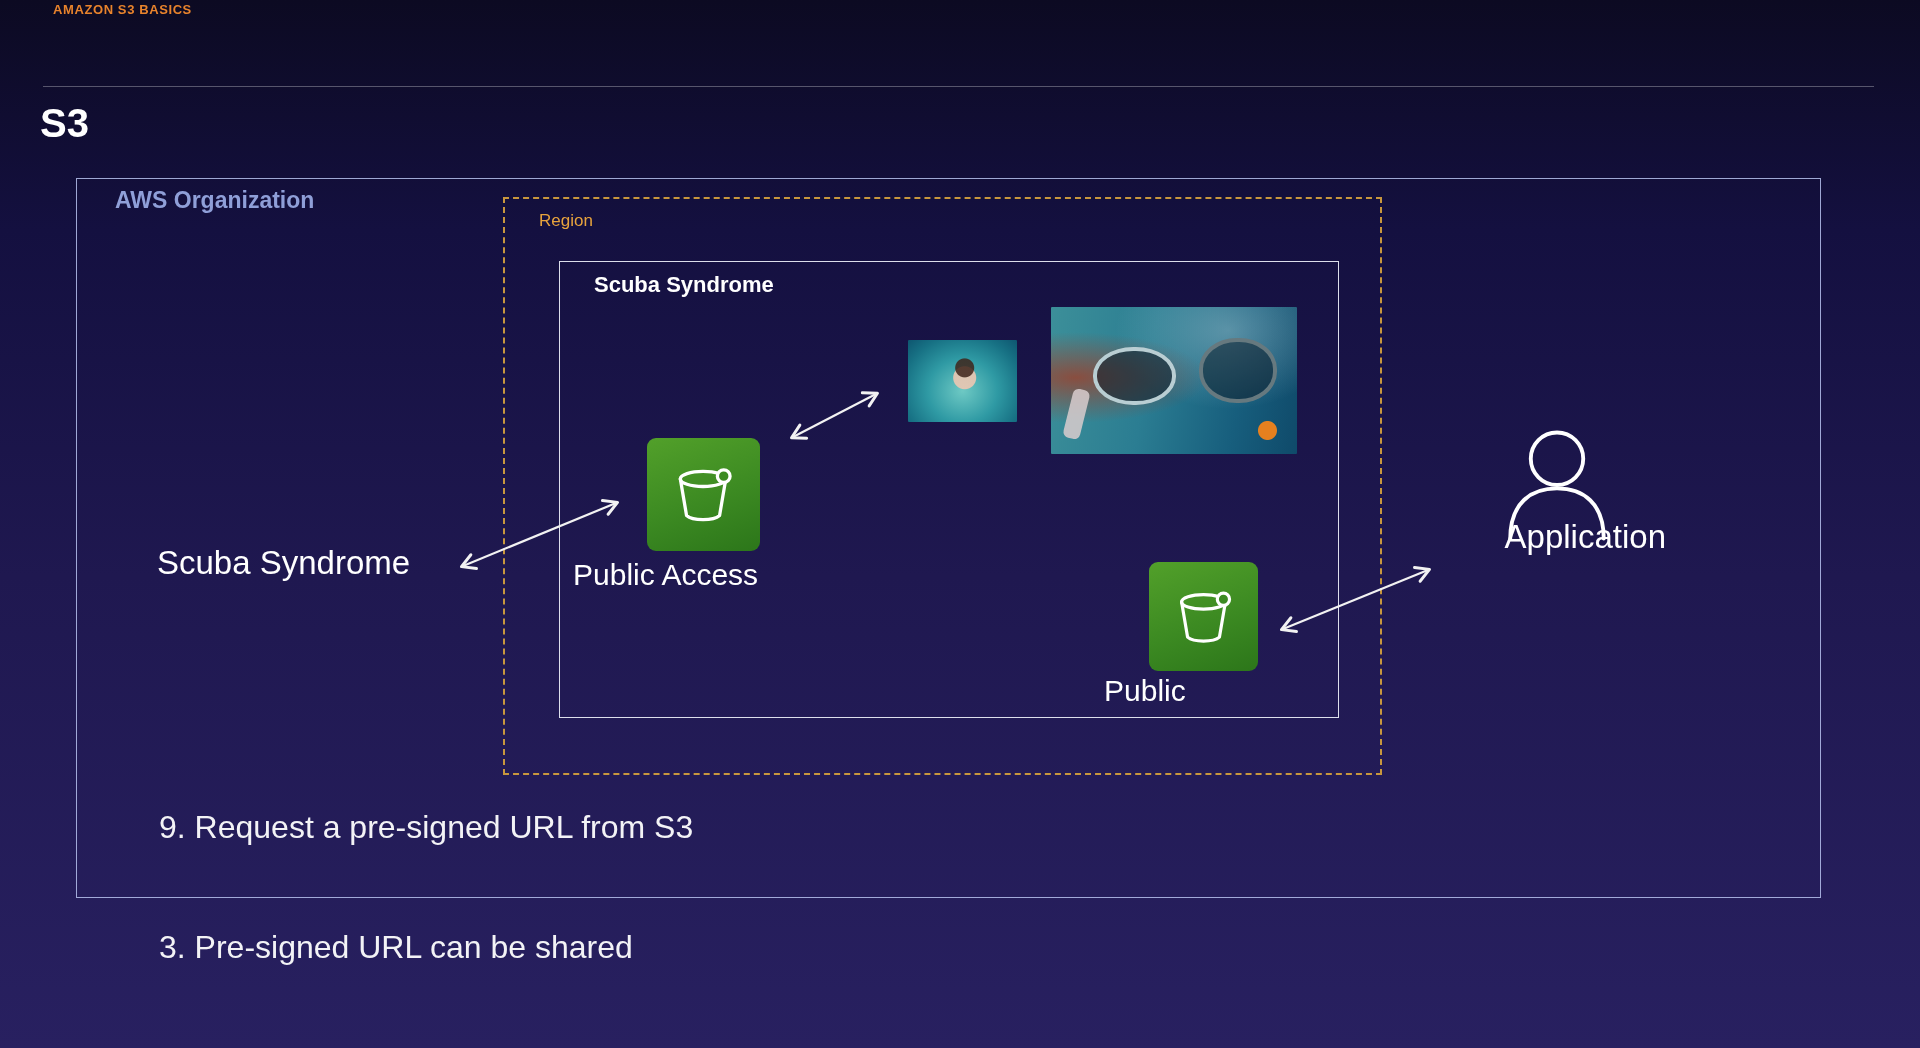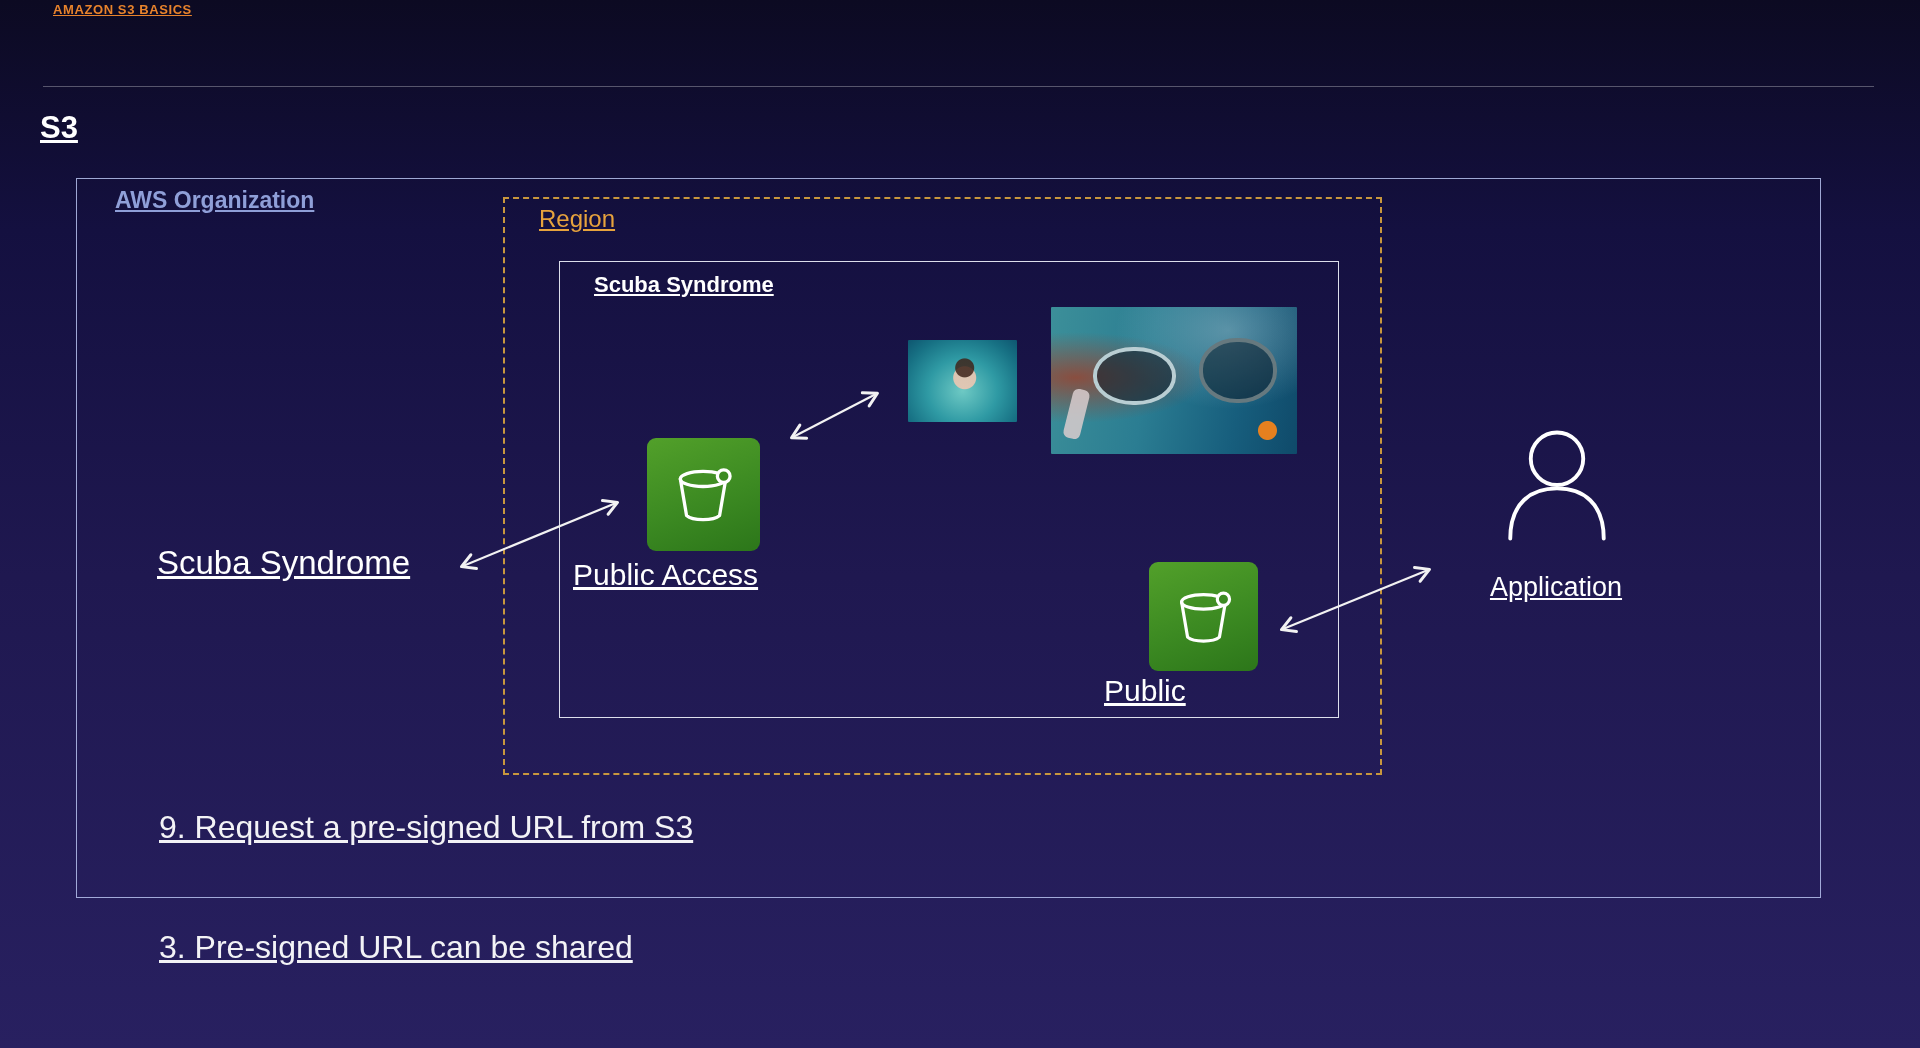--- a/index.html
+++ b/index.html
@@ -9,42 +9,42 @@
     background: #0c0a22;
   }
   .stage {
     position: relative;
     width: 1920px;
     height: 1048px;
     background: linear-gradient(180deg, #0c0a22 0%, #141040 22%, #1f1850 55%, #282060 100%);
     color: #ffffff;
     overflow: hidden;
   }
-  .abs { position: absolute; text-decoration: underline; }
+  .abs { position: absolute; }
 
   
   .eyebrow {
     left: 53px; top: 2px;
     font-size: 13px; font-weight: 700;
     letter-spacing: 0.6px;
     color: #e8832c;
   }
   .page-title {
     left: 52px; top: 16px;
     font-size: 34px; font-weight: 600;
     color: #f7f7fa;
   }
   .divider {
     left: 43px; top: 86px;
     width: 1831px; height: 1px;
     background: rgba(255,255,255,0.30);
   }
   .section-title {
-    left: 40px; top: 110px;
-    font-size: 31px; font-weight: 700;
+    left: 40px; top: 101px;
+    font-size: 40px; font-weight: 700;
     color: #ffffff;
   }
 
   
   .org-box {
     left: 76px; top: 178px;
     width: 1745px; height: 720px;
     border: 1px solid rgba(185,195,240,0.85);
   }
   .org-label {
@@ -53,22 +53,22 @@
     color: #8f9fd8;
   }
 
   
   .region-box {
     left: 426px; top: 18px;
     width: 879px; height: 578px;
     border: 2px dashed #c8973d;
   }
   .region-label {
-    left: 34px; top: 6px;
-    font-size: 24px; font-weight: 400;
+    left: 34px; top: 12px;
+    font-size: 17px; font-weight: 400;
     color: #e7a33d;
   }
 
   
   .account-box {
     left: 54px; top: 62px;
     width: 780px; height: 457px;
     border: 1px solid rgba(238,240,250,0.92);
   }
   .account-label {
@@ -139,22 +139,22 @@
   .private-label { left: 544px; top: 412px; width: 200px; }
 
   
   .external-account-label {
     left: 157px; top: 544px;
     font-size: 33px; color: #ffffff;
   }
   .application-icon { left: 1500px; top: 428px; width: 114px; height: 114px; }
   .application-icon svg { width: 100%; height: 100%; }
   .application-label {
-    left: 1446px; top: 572px; width: 220px;
-    font-size: 27px; color: #ffffff; text-align: center;
+    left: 1446px; top: 518px; width: 220px;
+    font-size: 33px; color: #ffffff; text-align: right;
   }
 
   
   .step {
     left: 82px;
     font-size: 32px; font-weight: 400;
     color: #f3f3f6; white-space: nowrap;
   }
   .step-1 { top: 630px; }
   .step-2 { top: 686px; }

